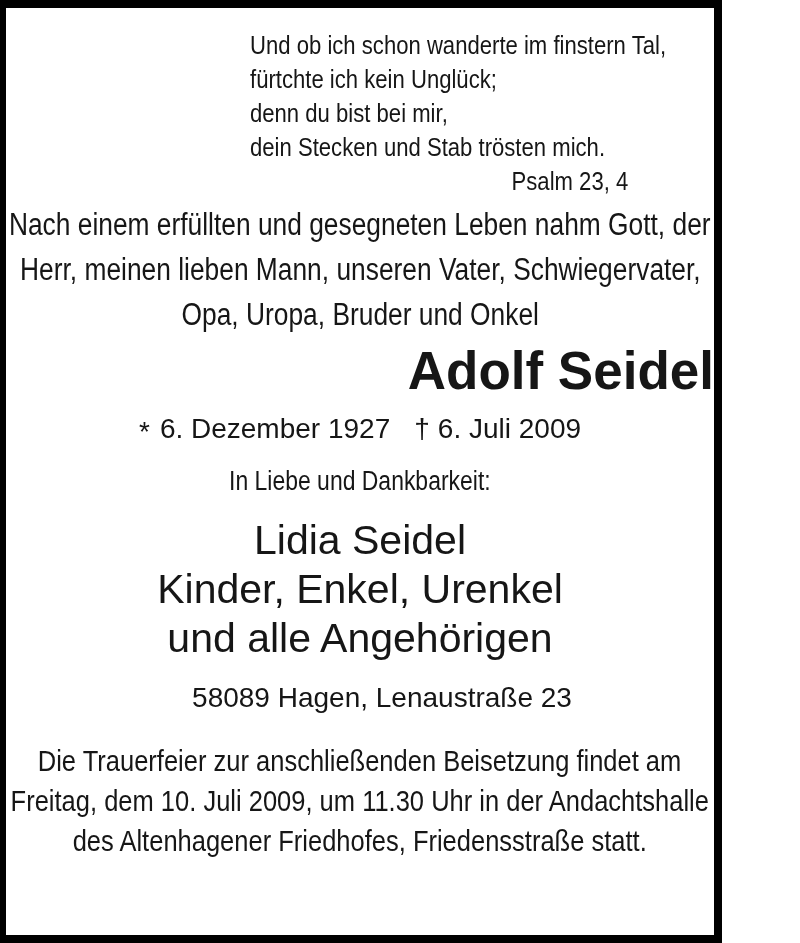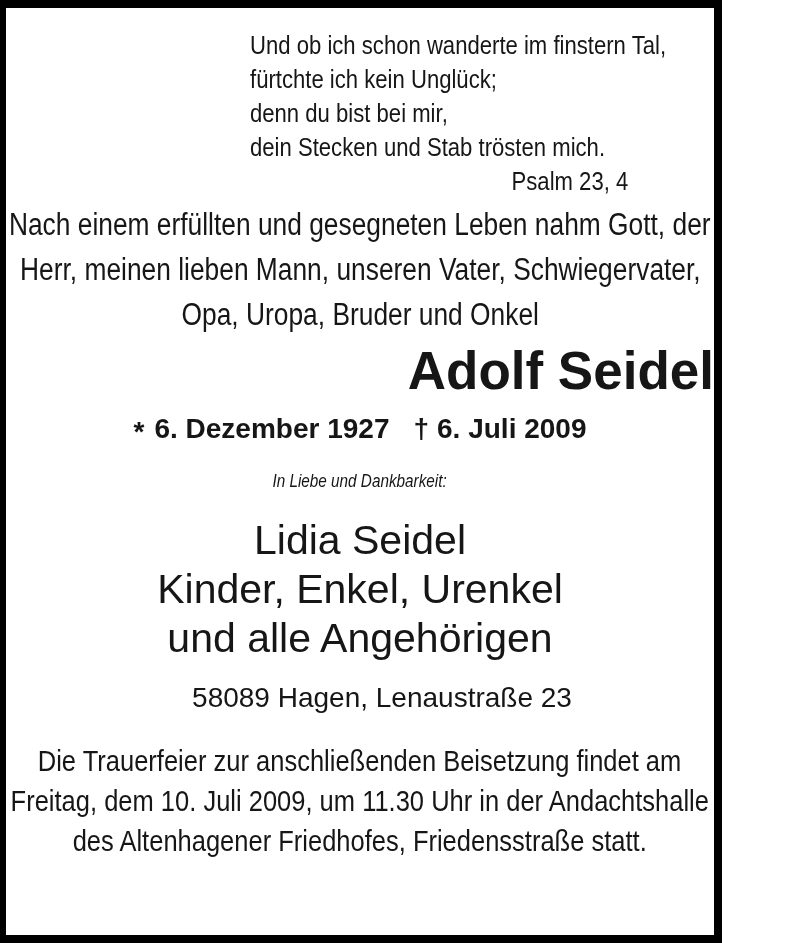--- a/index.html
+++ b/index.html
@@ -58,43 +58,41 @@
     font-weight: bold;
     text-align: right;
   }
   .dates {
     margin-top: 10px;
     display: flex;
     justify-content: center;
     gap: 24px;
     font-size: 28px;
     line-height: 36px;
-    font-weight: bold;
   }
   .date-item { white-space: nowrap; }
   .sym-star {
     display: inline-block;
     font-size: 1.0em;
     vertical-align: -0.12em;
     margin-right: 10px;
   }
   .sym-cross {
     display: inline-block;
     margin-right: 8px;
   }
   .reich {
     margin-top: 28px;
     font-size: 27px;
     line-height: 34px;
   }
   .liebe {
     margin-top: 14px;
-    font-size: 18px;
+    font-size: 27px;
     line-height: 34px;
-    font-style: italic;
   }
   .mourners {
     margin-top: 18px;
     font-size: 41px;
     line-height: 49px;
   }
   .mourners > div { white-space: nowrap; }
   .address {
     margin-top: 18px;
     font-size: 28px;

